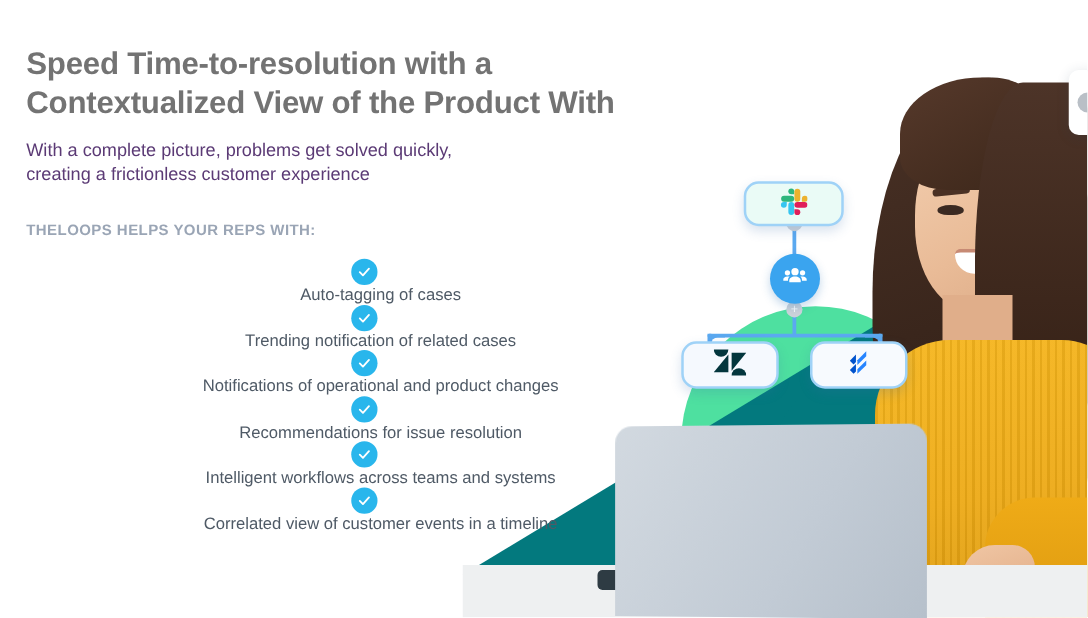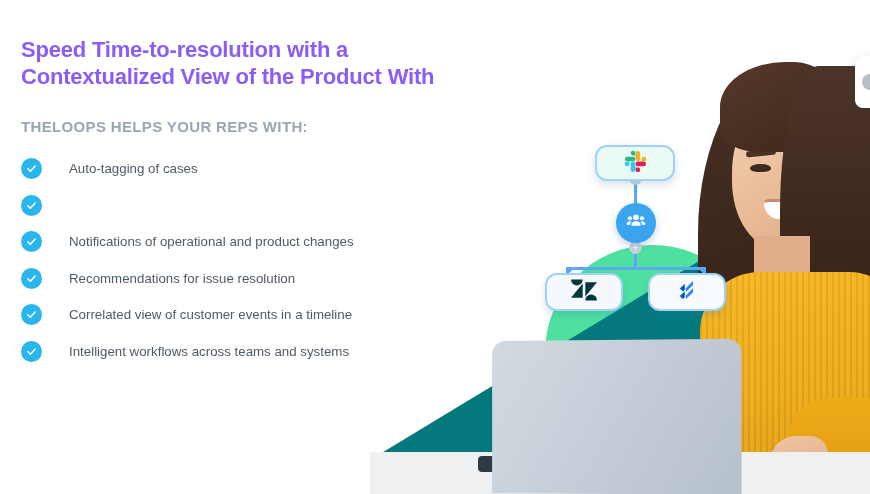--- a/index.html
+++ b/index.html
@@ -271,44 +271,45 @@
   }
 
   
   .content {
     position: absolute;
     left: 21px; top: 36px;
     width: 540px;
     z-index: 5;
   }
   .headline {
-    color: #8b5cf6;
-    font-size: 22px;
+    color: #737373;
+    font-size: 25px;
     font-weight: bold;
     line-height: 1.24;
     letter-spacing: -0.2px;
   }
   .subhead {
     margin-top: 14px;
     color: #5b3a75;
     font-size: 14.5px;
     line-height: 1.32;
   }
   .eyebrow {
     margin-top: 27px;
     color: #9aa5b5;
-    font-size: 15px;
+    font-size: 12px;
     font-weight: bold;
     letter-spacing: 0.35px;
   }
   .bullets { margin-top: 16px; }
   .bullet {
     display: flex;
     align-items: center;
     height: 36.5px;
+    flex-direction: column;
   }
   .check {
     width: 21px; height: 21px;
     border-radius: 50%;
     background: #29b6ec;
     display: flex;
     align-items: center;
     justify-content: center;
     flex: 0 0 auto;
   }
@@ -419,40 +420,45 @@
     </div>
   </div>
 
   <div class="content">
 
     <h1 class="headline">
       <span>Speed Time-to-resolution with a</span><br>
       <span>Contextualized View of the Product With</span>
     </h1>
 
+    <p class="subhead">
+      <span>With a complete picture, problems get solved quickly,</span><br>
+      <span>creating a frictionless customer experience</span>
+    </p>
 
     <div class="eyebrow">THELOOPS HELPS YOUR REPS WITH:</div>
 
     <div class="bullets">
 
       <div class="bullet">
         <span class="check">
           <svg width="11" height="11" viewBox="0 0 24 24" fill="none" stroke="#ffffff" stroke-width="3.2" stroke-linecap="round" stroke-linejoin="round">
             <polyline points="4,12.5 9.5,18 20,6.5"></polyline>
           </svg>
         </span>
         <span class="bullet-label">Auto-tagging of cases</span>
       </div>
 
       <div class="bullet">
         <span class="check">
           <svg width="11" height="11" viewBox="0 0 24 24" fill="none" stroke="#ffffff" stroke-width="3.2" stroke-linecap="round" stroke-linejoin="round">
             <polyline points="4,12.5 9.5,18 20,6.5"></polyline>
           </svg>
         </span>
+        <span class="bullet-label">Trending notification of related cases</span>
       </div>
 
       <div class="bullet">
         <span class="check">
           <svg width="11" height="11" viewBox="0 0 24 24" fill="none" stroke="#ffffff" stroke-width="3.2" stroke-linecap="round" stroke-linejoin="round">
             <polyline points="4,12.5 9.5,18 20,6.5"></polyline>
           </svg>
         </span>
         <span class="bullet-label">Notifications of operational and product changes</span>
       </div>
@@ -465,27 +471,27 @@
         </span>
         <span class="bullet-label">Recommendations for issue resolution</span>
       </div>
 
       <div class="bullet">
         <span class="check">
           <svg width="11" height="11" viewBox="0 0 24 24" fill="none" stroke="#ffffff" stroke-width="3.2" stroke-linecap="round" stroke-linejoin="round">
             <polyline points="4,12.5 9.5,18 20,6.5"></polyline>
           </svg>
         </span>
+        <span class="bullet-label">Intelligent workflows across teams and systems</span>
+      </div>
+
+      <div class="bullet">
+        <span class="check">
+          <svg width="11" height="11" viewBox="0 0 24 24" fill="none" stroke="#ffffff" stroke-width="3.2" stroke-linecap="round" stroke-linejoin="round">
+            <polyline points="4,12.5 9.5,18 20,6.5"></polyline>
+          </svg>
+        </span>
         <span class="bullet-label">Correlated view of customer events in a timeline</span>
-      </div>
-
-      <div class="bullet">
-        <span class="check">
-          <svg width="11" height="11" viewBox="0 0 24 24" fill="none" stroke="#ffffff" stroke-width="3.2" stroke-linecap="round" stroke-linejoin="round">
-            <polyline points="4,12.5 9.5,18 20,6.5"></polyline>
-          </svg>
-        </span>
-        <span class="bullet-label">Intelligent workflows across teams and systems</span>
       </div>
 
     </div>
   </div>
 </div>
 
 </body></html>

